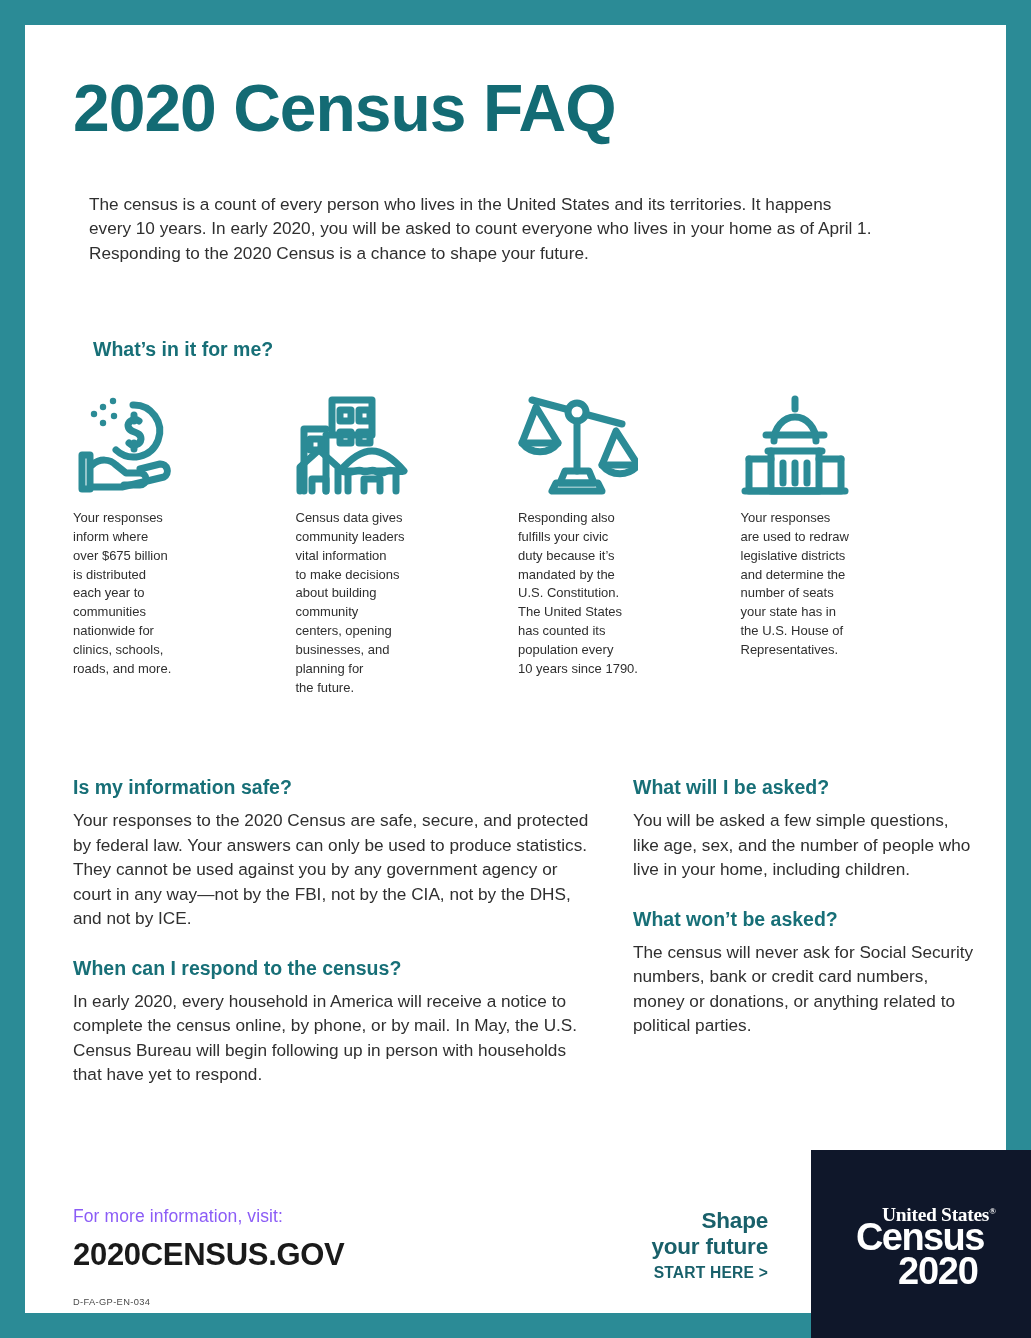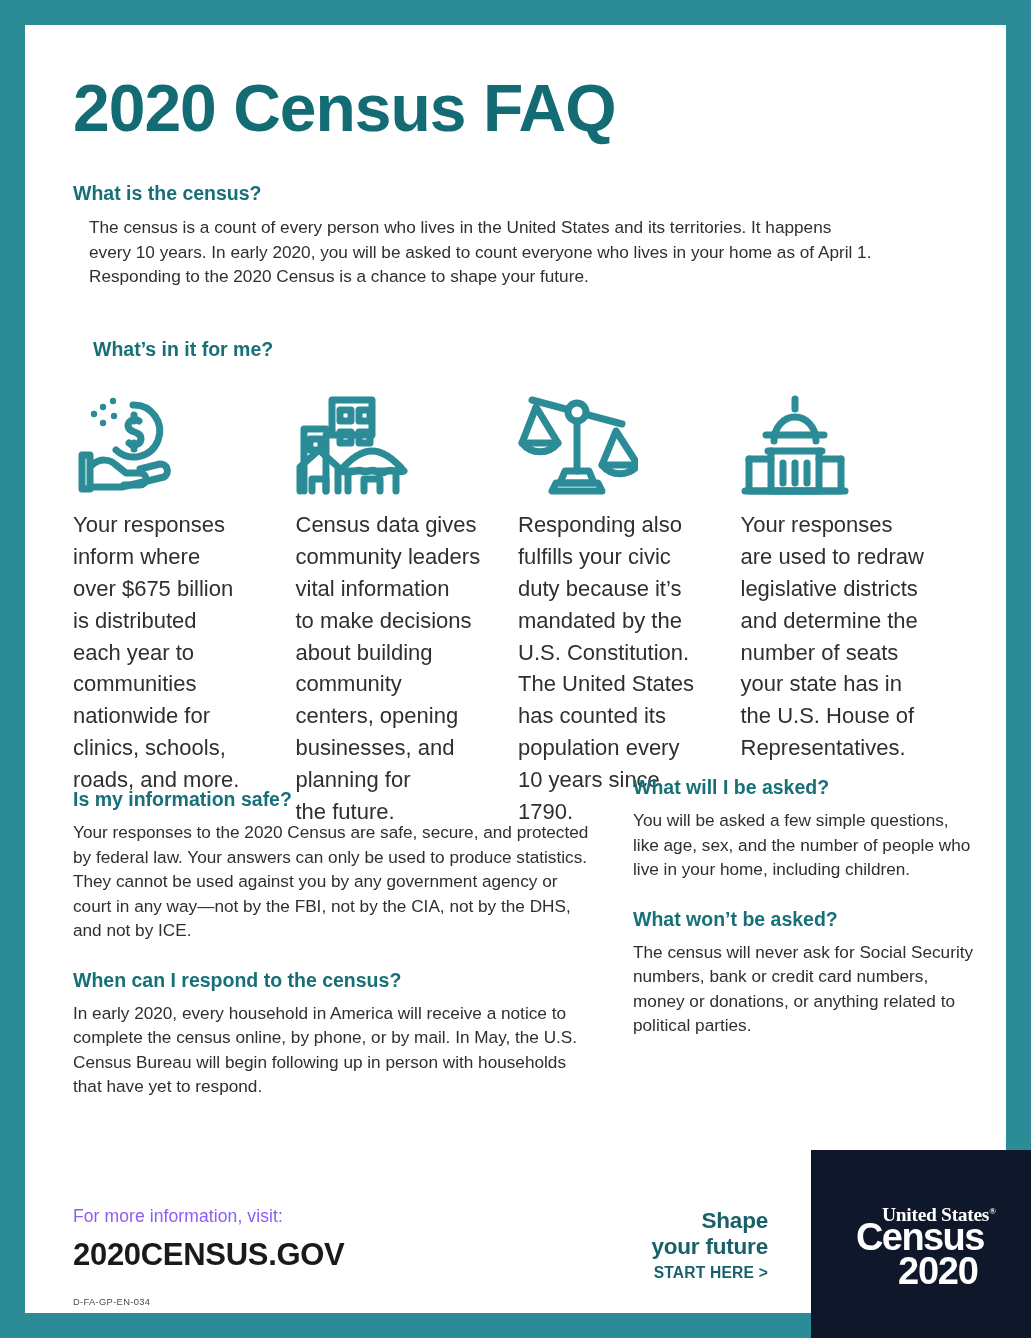--- a/index.html
+++ b/index.html
@@ -82,34 +82,34 @@
     width: 228px;
     padding-right: 28px;
   }
   .benefit .bicon {
     height: 115px;
     display: flex;
     align-items: flex-end;
     margin-bottom: 14px;
   }
   .benefit .btext {
-    font-size: 22px;
+    font-size: 13px;
     color: #2f2f2f;
     line-height: 1.45;
     white-space: pre-line;
   }
 
   
   .lower {
     position: absolute;
     left: 48px;
     top: 751px;
     width: 900px;
   }
-  .col-left  { position: absolute; left: 0px;   top: 12px; width: 520px; }
+  .col-left  { position: absolute; left: 0px;   top: 0; width: 520px; }
   .col-right { position: absolute; left: 560px; top: 0; width: 345px; }
 
   .faq-block { margin-bottom: 26px; }
   .faq-block .q-body { margin-top: 9px; }
 
   
   .footer-info {
     position: absolute;
     left: 48px;
     top: 1181px;
@@ -198,21 +198,20 @@
   svg { display: block; }
 </style>
 </head>
 <body>
 
 <div class="sheet">
 
   <div class="page-title">2020 Census FAQ</div>
 
   <div class="intro">
-    <div class="q-head">What is the census?</div>
     <div class="q-body">The census is a count of every person who lives in the United States and its territories. It happens every 10 years. In early 2020, you will be asked to count everyone who lives in your home as of April 1. Responding to the 2020 Census is a chance to shape your future.</div>
   </div>
 
   <div class="q-head wiifm-head">What’s in it for me?</div>
 
   <div class="benefits">
 
     <div class="benefit">
       <div class="bicon">
         <svg width="116" height="106" viewBox="0 0 116 106">

